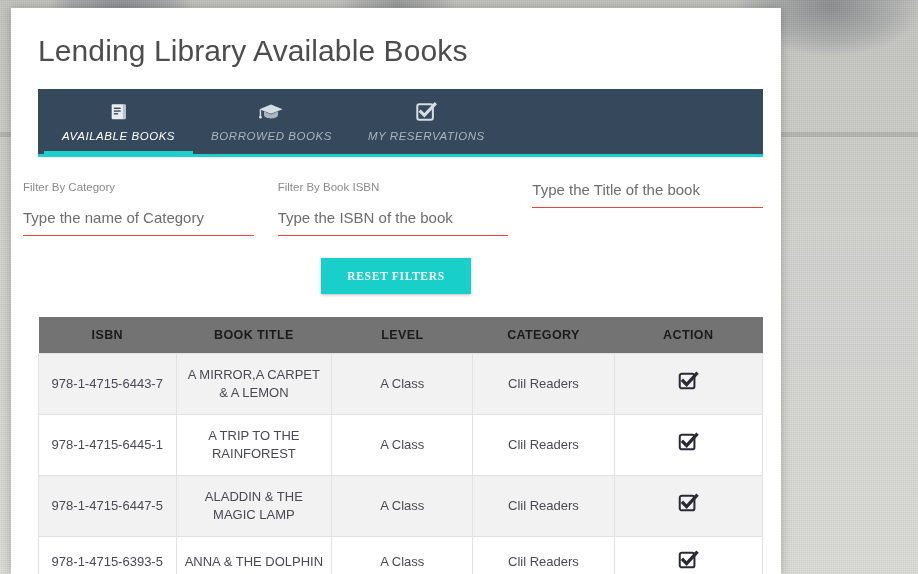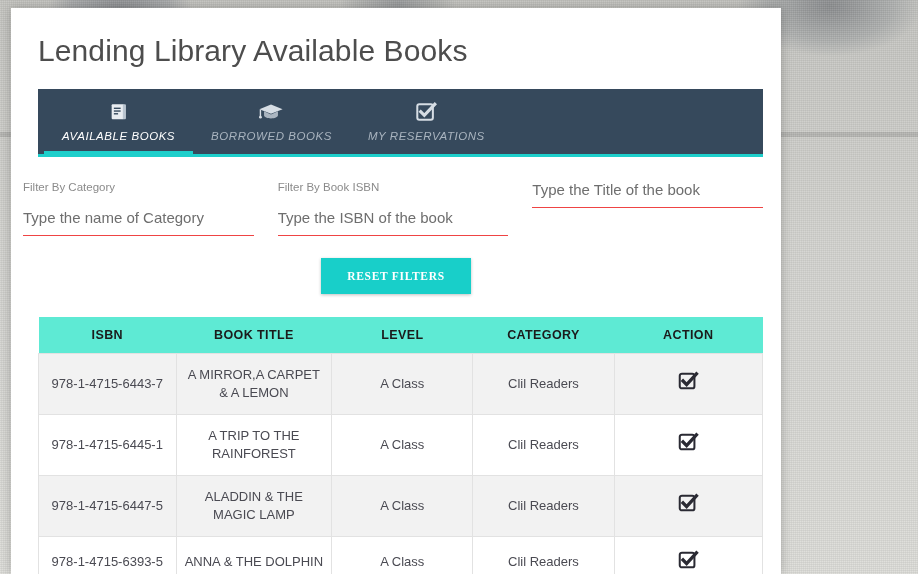--- a/index.html
+++ b/index.html
@@ -162,21 +162,21 @@
   }
 
   
   #table-wrap { margin: 23px 18px 0 27px; }
   table#books-table {
     width: 100%;
     border-collapse: collapse;
     table-layout: fixed;
   }
   #books-table th {
-    background: #5eead4;
+    background: #737373;
     color: #1b1b1b;
     font-size: 12.5px;
     font-weight: bold;
     letter-spacing: 0.4px;
     padding: 11px 4px;
     text-align: center;
     border: none;
     margin-left: 45px;
   }
   #books-table td {

